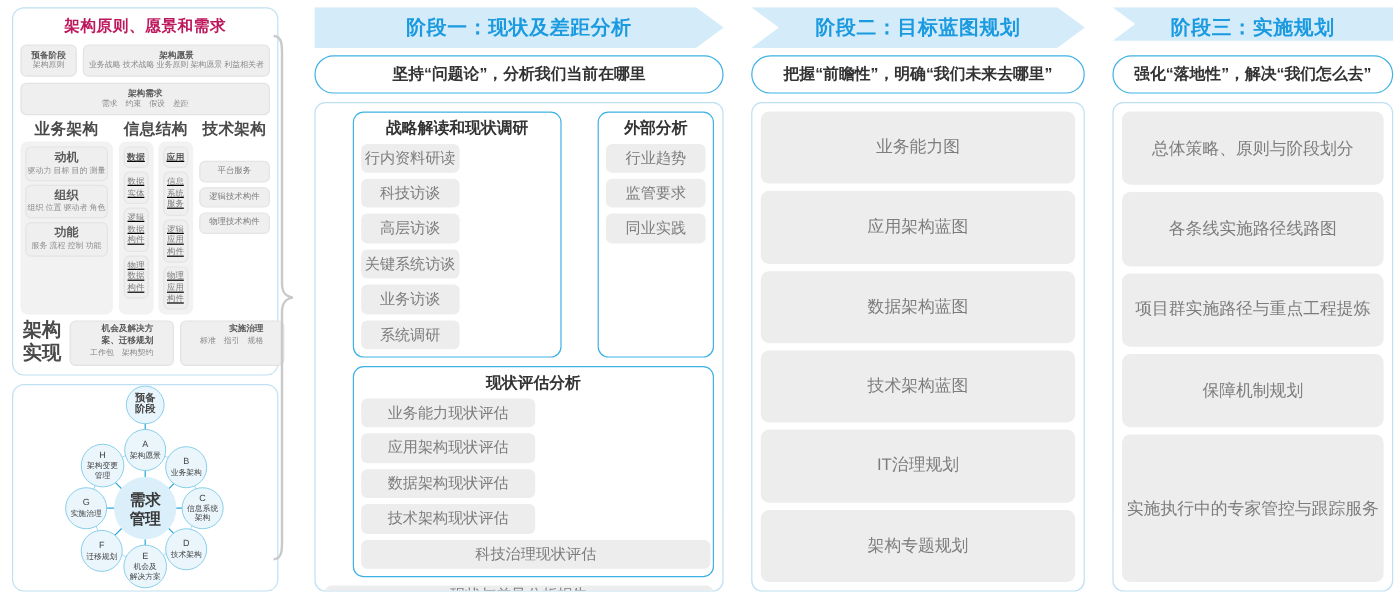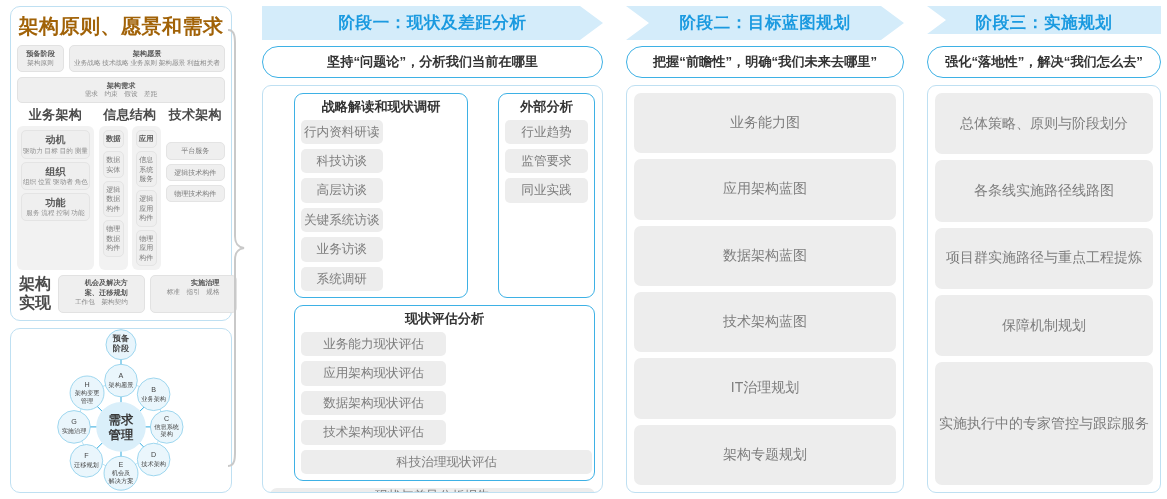--- a/index.html
+++ b/index.html
@@ -11,39 +11,39 @@
     position:relative;
   }
   #root{position:absolute;inset:0;display:flex;}
 
   
   .left-col{width:240px;flex:0 0 240px;position:relative;padding:6px 8px 6px 10px;box-sizing:border-box;
             display:flex;flex-direction:column;gap:7px;}
   .lpanel{border:1px solid #bfe0f2;border-radius:10px;background:#fff;box-sizing:border-box;}
   .lpanel.top{padding:6px 6px 7px 6px;display:flex;flex-direction:column;gap:5px;}
 
-  .fw-title{font-size:20px;font-weight:bold;color:#a16207;text-align:center;letter-spacing:.5px;
+  .fw-title{font-size:13px;font-weight:bold;color:#be185d;text-align:center;letter-spacing:.5px;
             line-height:1.1;padding:2px 0 3px;}
   .gbox{background:#efefef;border:1px solid #e2e2e2;border-radius:5px;box-sizing:border-box;}
 
   .row-prep{display:flex;gap:5px;align-items:stretch;border-radius:10px;}
   .prep-cell{width:47px;flex:0 0 47px;padding:3px 1px;text-align:center;}
   .vision-cell{flex:1;padding:3px 3px;text-align:center;}
   .cell-h{font-size:7.2px;font-weight:bold;color:#5a5a5a;line-height:1.35;}
   .cell-s{font-size:6.6px;color:#8a8a8a;line-height:1.35;white-space:nowrap;}
   .req-cell{padding:3px;text-align:center;}
 
   .three-col{display:flex;gap:5px;}
   .col-sec{flex:1;display:flex;flex-direction:column;}
   .col-sec.wide{flex:1.04;}
   .sec-title{font-size:13px;font-weight:bold;color:#4a4a4a;text-align:center;line-height:1.15;margin-bottom:3px;
              letter-spacing:.3px;}
   .sec-body{background:#f2f2f2;border-radius:6px;padding:4px;display:flex;flex-direction:column;gap:3px;flex:1;}
   .sec-body.split{flex-direction:row;gap:4px;background:transparent;padding:0;}
-  .subcol{flex:1;background:#f2f2f2;border-radius:6px;padding:4px;display:flex;flex-direction:column;gap:3px;}
+  .subcol{flex:1;background:#f2f2f2;border-radius:6px;padding:4px;display:flex;flex-direction:column;gap:3px;text-decoration:underline;}
   .sec-body.plain{background:transparent;padding:0;gap:4px;justify-content:flex-start;padding-top:16px;}
 
   .mbox{background:#efefef;border:1px solid #e4e4e4;border-radius:5px;text-align:center;padding:2px 1px;}
   .mbox .mh{font-size:10px;font-weight:bold;color:#5a5a5a;line-height:1.35;}
   .mbox .ms{font-size:6.6px;color:#8e8e8e;line-height:1.35;white-space:nowrap;}
   .sbox{background:#efefef;border:1px solid #e4e4e4;border-radius:5px;text-align:center;
         font-size:7px;color:#7d7d7d;padding:3px 1px;line-height:1.35;}
   .sbox.hd{font-weight:bold;color:#5a5a5a;font-size:7.4px;}
 
   .row-impl{display:flex;gap:5px;align-items:stretch;}

